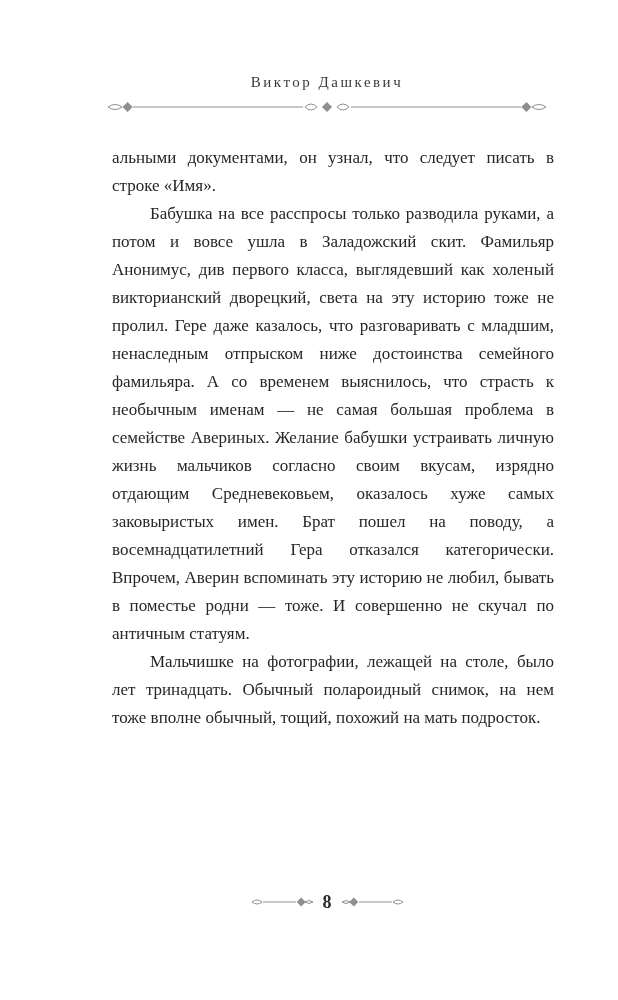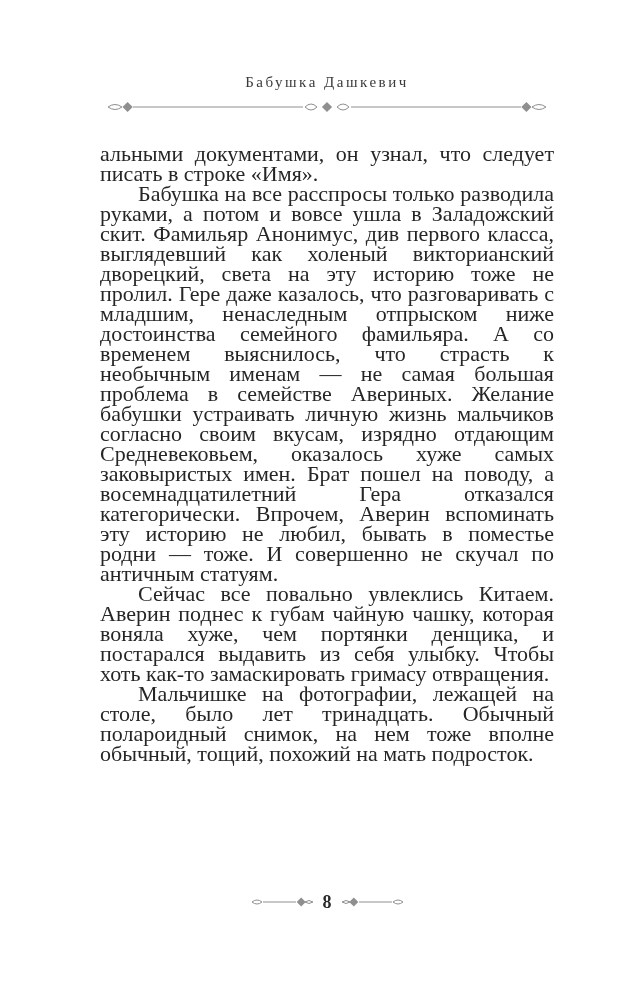--- a/index.html
+++ b/index.html
@@ -30,24 +30,25 @@
     letter-spacing: 2.5px;
     color: #3a3a3a;
     white-space: nowrap;
   }
   .divider {
     margin-top: 9px;
     line-height: 0;
   }
   .page-body {
     margin-top: 30px;
-    font-size: 22px;
-    line-height: 20px;
+    font-size: 17px;
+    line-height: 28px;
     text-align: justify;
     hyphens: auto;
+    margin-left: 12px;
     -webkit-hyphens: auto;
   }
   .page-body p {
     margin: 0;
     text-indent: 38px;
   }
   .page-body p.continuation {
     text-indent: 0;
   }
   .page-footer {
@@ -72,21 +73,21 @@
   .orn.mirrored svg {
     transform: scaleX(-1);
   }
 </style>
 </head>
 <body>
 
 <div class="page">
 
   <header class="page-header">
-    <div class="author">Бабушка Дашкевич</div>
+    <div class="author">Виктор Дашкевич</div>
     <div class="divider">
       <svg width="446" height="14" viewBox="0 0 446 14" aria-hidden="true">
         <g stroke="#8f8f8f" fill="#8f8f8f">
 
           <path d="M4 7 q7 -5 14 0 q-7 5 -14 0" fill="none" stroke-width="1"></path>
           <rect x="20" y="3.4" width="7.2" height="7.2" transform="rotate(45 23.6 7)" stroke="none"></rect>
 
           <line x1="29" y1="7" x2="199" y2="7" stroke-width="1.2"></line>
 
           <path d="M201 7 q6 -6 12 0 q-6 6 -12 0" fill="none" stroke-width="1"></path>
@@ -98,21 +99,20 @@
           <rect x="418.8" y="3.4" width="7.2" height="7.2" transform="rotate(45 422.4 7)" stroke="none"></rect>
           <path d="M428 7 q7 -5 14 0 q-7 5 -14 0" fill="none" stroke-width="1"></path>
         </g>
       </svg>
     </div>
   </header>
 
   <main class="page-body" lang="ru">
     <p class="continuation">альными документами, он узнал, что следует писать в строке «Имя».</p>
     <p>Бабушка на все расспросы только разводила руками, а потом и вовсе ушла в Заладожский скит. Фамильяр Анонимус, див первого класса, выглядевший как холеный викторианский дворецкий, света на эту историю тоже не пролил. Гере даже казалось, что разговаривать с младшим, ненаследным отпрыском ниже достоинства семейного фамильяра. А со временем выяснилось, что страсть к необычным именам — не самая большая проблема в семействе Авериных. Желание бабушки устраивать личную жизнь мальчиков согласно своим вкусам, изрядно отдающим Средневековьем, оказалось хуже самых заковыристых имен. Брат пошел на поводу, а восемнадцатилетний Гера отказался категорически. Впрочем, Аверин вспоминать эту историю не любил, бывать в поместье родни — тоже. И совершенно не скучал по античным статуям.</p>
-    <p>Сейчас все повально увлеклись Китаем. Аверин поднес к губам чайную чашку, которая воняла хуже, чем портянки денщика, и постарался выдавить из себя улыбку. Чтобы хоть как-то замаскировать гримасу отвращения.</p>
     <p>Мальчишке на фотографии, лежащей на столе, было лет тринадцать. Обычный полароидный снимок, на нем тоже вполне обычный, тощий, похожий на мать подросток.</p>
   </main>
 
   <footer class="page-footer">
     <span class="orn">
       <svg width="64" height="12" viewBox="0 0 64 12" aria-hidden="true">
         <g stroke="#8f8f8f" fill="#8f8f8f">
           <path d="M2 6 q5 -4 10 0 q-5 4 -10 0" fill="none" stroke-width="1"></path>
           <line x1="13" y1="6" x2="46" y2="6" stroke-width="1.2"></line>
           <rect x="48" y="2.8" width="6.4" height="6.4" transform="rotate(45 51.2 6)" stroke="none"></rect>

